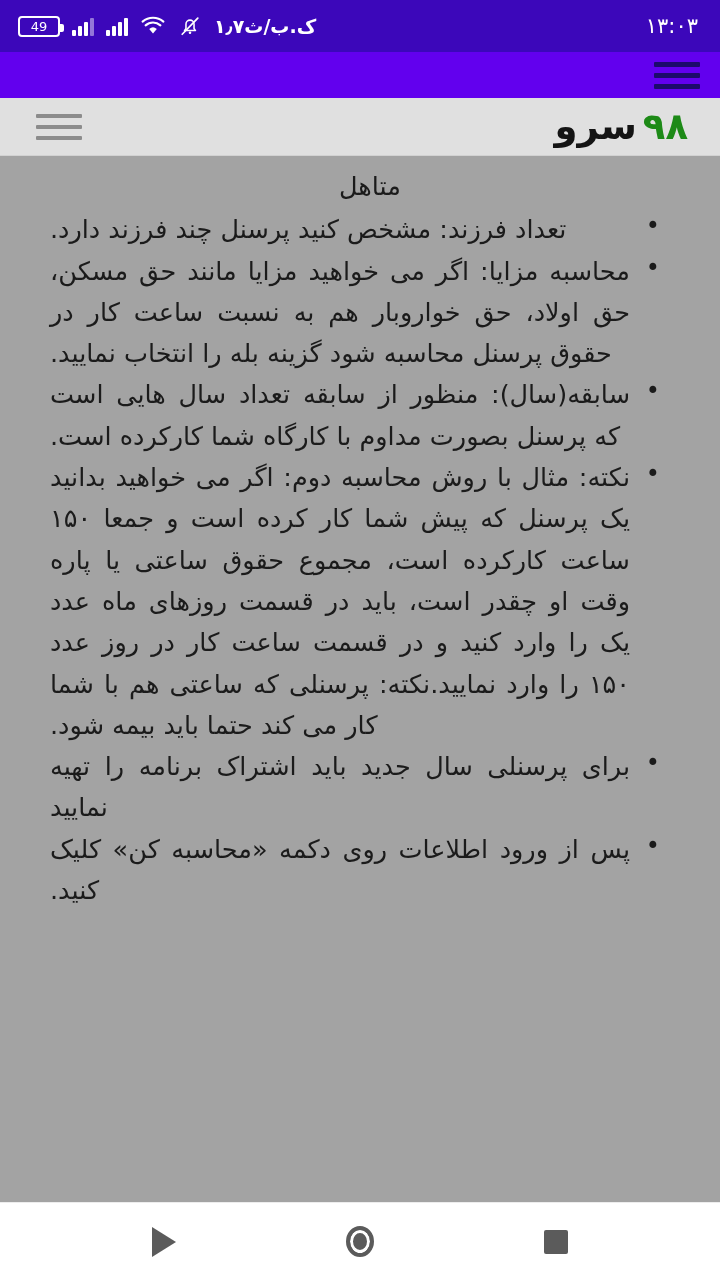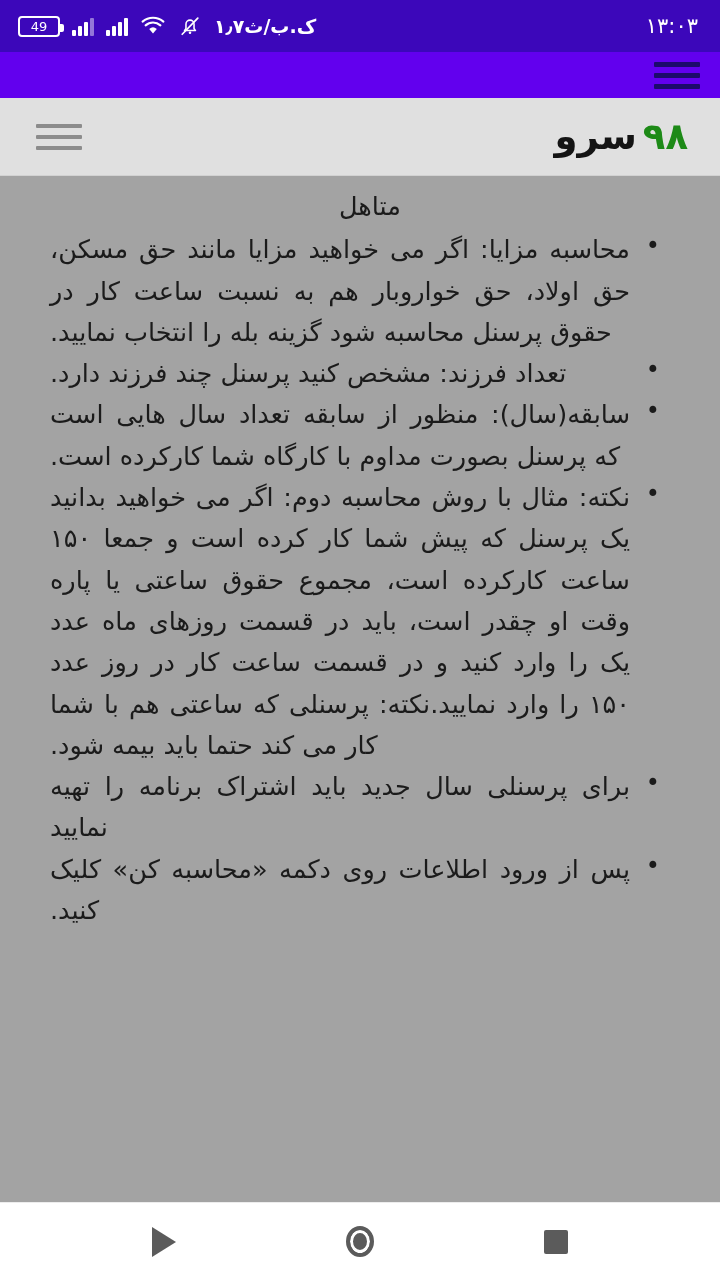--- a/index.html
+++ b/index.html
@@ -113,21 +113,21 @@
     align-items: center;
     justify-content: flex-start;
     padding: 0 20px;
     flex: 0 0 auto;
   }
   .burger-browser { width: 46px; height: 30px; display:flex; flex-direction:column; justify-content:center; gap:6px; cursor:pointer;}
   .burger-browser span { display:block; height:5px; width:100%; background:#1c0a6b; border-radius:1px; }
 
   
   .site-header {
-    height: 78px;
+    height: 58px;
     background: #e0e0e0;
     display: flex;
     align-items: center;
     justify-content: space-between;
     padding: 0 32px 0 36px;
     flex: 0 0 auto;
     border-bottom: 1px solid #d2d2d2;
   }
   .logo {
     font-size: 37px;
@@ -268,22 +268,22 @@
     <div class="burger-site">
       <span></span>
       <span></span>
       <span></span>
     </div>
   </div>
 
   <div class="content">
     <div class="lead-line">متاهل</div>
     <ul class="notes">
+      <li>تعداد فرزند: مشخص کنید پرسنل چند فرزند دارد.</li>
       <li>محاسبه مزایا: اگر می خواهید مزایا مانند حق مسکن، حق اولاد، حق خواروبار هم به نسبت ساعت کار در حقوق پرسنل محاسبه شود گزینه بله را انتخاب نمایید.</li>
-      <li>تعداد فرزند: مشخص کنید پرسنل چند فرزند دارد.</li>
       <li>سابقه(سال): منظور از سابقه تعداد سال هایی است که پرسنل بصورت مداوم با کارگاه شما کارکرده است.</li>
       <li>نکته: مثال با روش محاسبه دوم: اگر می خواهید بدانید یک پرسنل که پیش شما کار کرده است و جمعا ۱۵۰ ساعت کارکرده است، مجموع حقوق ساعتی یا پاره وقت او چقدر است، باید در قسمت روزهای ماه عدد یک را وارد کنید و در قسمت ساعت کار در روز عدد ۱۵۰ را وارد نمایید.نکته: پرسنلی که ساعتی هم با شما کار می کند حتما باید بیمه شود.</li>
       <li>برای پرسنلی سال جدید باید اشتراک برنامه را تهیه نمایید</li>
       <li>پس از ورود اطلاعات روی دکمه «محاسبه کن» کلیک کنید.</li>
     </ul>
   </div>
 
   <div class="nav-bar">
     <div class="nav-btn">
       <span class="nav-back"></span>

